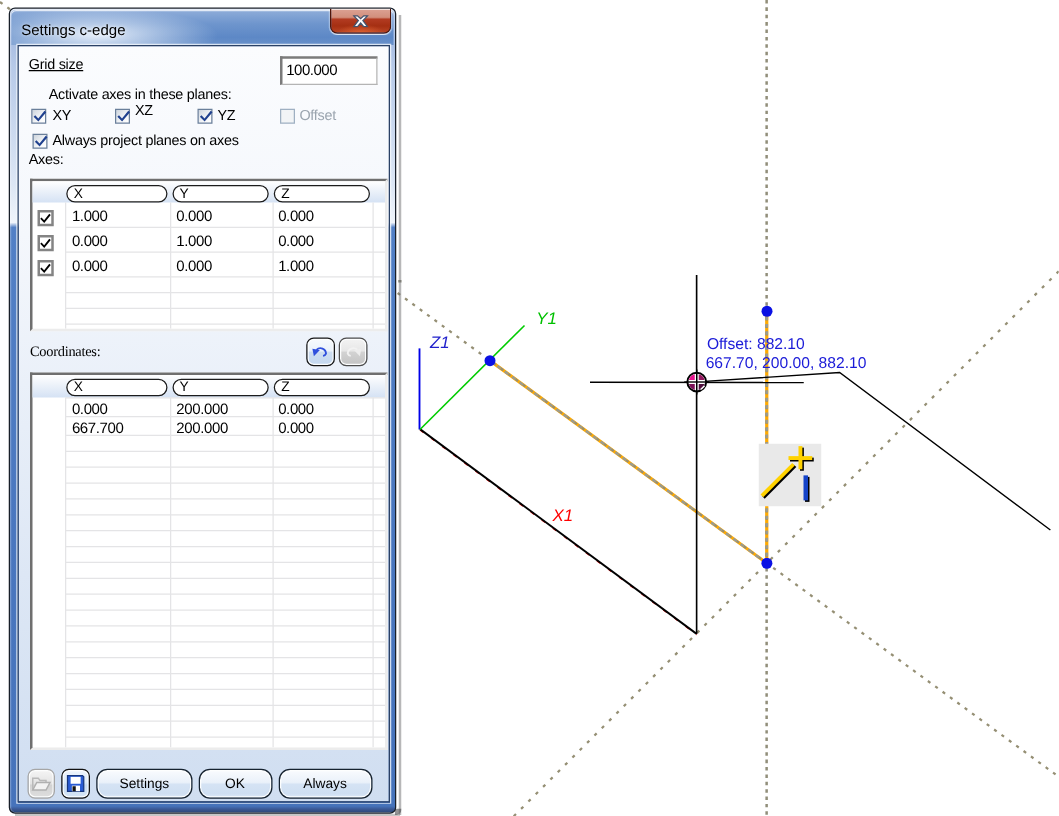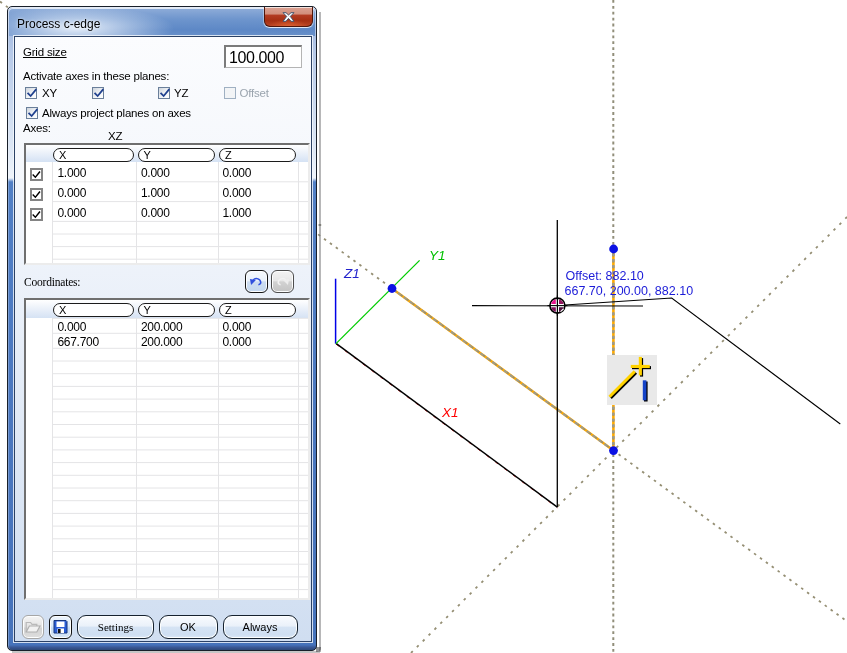--- a/index.html
+++ b/index.html
@@ -24,21 +24,21 @@
    background:radial-gradient(ellipse 26px 10px at 50% 104%, rgba(250,120,60,.6), rgba(250,120,60,0) 75%),
      linear-gradient(#dca294 0%,#d28f7c 36%,#b23b22 44%,#a52f12 72%,#b84424 100%);
    box-shadow:inset 0 1px 0 rgba(255,255,255,.7),0 1px 0 rgba(255,255,255,.5),-1px 1px 0 rgba(255,255,255,.35),1px 1px 0 rgba(255,255,255,.35);}
 #closebtn svg{position:absolute;left:17px;top:5px;}
 #client{position:absolute;left:6px;top:29px;width:296px;height:604px;
    border:1px solid #2b4165;box-shadow:0 0 0 1px rgba(245,249,253,.8);background:linear-gradient(#fbfcfe 0%,#f4f7fc 25%,#dde7f5 70%,#d0def1 100%);}
 
 .lbl{position:absolute;font-size:11.5px;color:#000;white-space:nowrap;letter-spacing:-0.2px;}
 #gridinput{position:absolute;left:209px;top:8px;width:72px;height:18px;background:#fff;
    border:1px solid #b4b4b4;border-top:2px solid #7b7b7b;border-left:2px solid #7b7b7b;
-   font-size:16px;letter-spacing:-0.4px;padding:2px 0 0 3px;}
+   font-size:12px;letter-spacing:-0.4px;padding:2px 0 0 3px;}
 .cb{position:absolute;width:10px;height:10px;background:linear-gradient(135deg,#cdd4dd 0%,#f4f6f8 60%,#fff 100%);
    border:1px solid #6a7f9a;}
 .cb svg{position:absolute;left:0px;top:-1px;}
 .cbd{position:absolute;width:10px;height:10px;background:#f2f4f6;border:1px solid #9fb0c2;}
 .tbl{position:absolute;background:#fff;border-style:solid;border-width:2px;
   border-color:#6f6f6f #ececec #ececec #6f6f6f;}
 .thead{position:absolute;left:0;top:0;width:100%;height:17px;background:linear-gradient(#ffffff,#eef3fa 40%,#d5e2f4);}
 .pill{position:absolute;top:2.5px;height:12px;border:1px solid #1c1c1c;border-radius:7px;background:#fff;
   font-size:11px;padding-left:5px;line-height:12px;}
 .cell{position:absolute;font-size:12px;letter-spacing:-0.3px;color:#000;white-space:nowrap;}
@@ -108,44 +108,44 @@
     <rect x="642.8" y="380.3" width="3.6" height="20" fill="#1443c8"></rect>
   </g>
   <rect x="318.6" y="224" width="2.6" height="2" fill="#8d8d80"></rect>
 
   <text x="565.5" y="279.5" font-size="12.5" fill="#1b1bd8" font-family="Liberation Sans, sans-serif">Offset: 882.10</text>
   <text x="564.5" y="294.5" font-size="12.5" fill="#1b1bd8" font-family="Liberation Sans, sans-serif">667.70, 200.00, 882.10</text>
 </svg>
 
 <div id="dlg">
   <div id="tbar"></div>
-  <div id="title">Process c-edge</div>
+  <div id="title">Settings c-edge</div>
   <div id="closebtn">
     <svg width="13" height="10" viewBox="0 0 13 10">
       <path d="M1.0 0.7 L4.0 0.7 L6.5 3.0 L9.0 0.7 L12.0 0.7 L8.3 4.4 L12.0 9.3 L9.0 9.3 L6.5 6.4 L4.0 9.3 L1.0 9.3 L4.7 4.4 Z" fill="#fdfdfd" stroke="#44546e" stroke-width="1"></path>
     </svg>
   </div>
   <div id="client">
 
     <div class="lbl" style="left:8px;top:9px;text-decoration:underline;">Grid size</div>
     <div id="gridinput">100.000</div>
-    <div class="lbl" style="left:8px;top:33px;">Activate axes in these planes:</div>
+    <div class="lbl" style="left:24px;top:33px;">Activate axes in these planes:</div>
 
     <div class="cb" style="left:10px;top:50px;">
         <svg width="12" height="12" viewBox="0 0 12 12">
           <path d="M2.2 5.2 L4.6 7.8 L9.6 1.6 L11.0 2.8 L4.7 10.2 L0.9 6.4 Z" fill="#20418f"></path>
         </svg>
       </div>
     <div class="lbl" style="left:27px;top:50px;text-align:center;">XY</div>
     <div class="cb" style="left:77px;top:50px;">
         <svg width="12" height="12" viewBox="0 0 12 12">
           <path d="M2.2 5.2 L4.6 7.8 L9.6 1.6 L11.0 2.8 L4.7 10.2 L0.9 6.4 Z" fill="#20418f"></path>
         </svg>
       </div>
-    <div class="lbl" style="left:93px;top:46px;margin-top:47px;">XZ</div>
+    <div class="lbl" style="left:93px;top:46px;">XZ</div>
     <div class="cb" style="left:142.5px;top:50px;">
         <svg width="12" height="12" viewBox="0 0 12 12">
           <path d="M2.2 5.2 L4.6 7.8 L9.6 1.6 L11.0 2.8 L4.7 10.2 L0.9 6.4 Z" fill="#20418f"></path>
         </svg>
       </div>
     <div class="lbl" style="left:159px;top:50px;">YZ</div>
     <div class="cbd" style="left:208.5px;top:50px;"></div>
     <div class="lbl" style="left:224.5px;top:50px;color:#9aa4ae;">Offset</div>
 
     <div class="cb" style="left:10.5px;top:70px;">
@@ -267,17 +267,17 @@
         </svg>
     </div>
     <div class="sbtn" style="left:33.5px;top:578px;width:21px;height:22px;border-color:#111;">
       <svg width="21" height="22" viewBox="0 0 21 22">
         <path d="M4 4.5 L16 4.5 L17 5.5 L17 17 L4 17 Z" fill="#2a5cd4" stroke="#16367e" stroke-width="1"></path>
         <rect x="6.5" y="5.5" width="8" height="5.5" fill="#fff"></rect>
         <rect x="7.5" y="12.5" width="6.5" height="4.5" fill="#fff"></rect>
         <rect x="8" y="13" width="2.6" height="4" fill="#111"></rect>
       </svg>
     </div>
-    <div class="btn" style="left:62px;top:578px;width:75px;font-family:Liberation Serif, serif;">Settings</div>
+    <div class="btn" style="left:62px;top:578px;width:75px;">Settings</div>
     <div class="btn" style="left:143.5px;top:578px;width:57px;">OK</div>
     <div class="btn" style="left:207.5px;top:578px;width:73px;">Always</div>
   </div>
 </div>
 
 </body></html>

